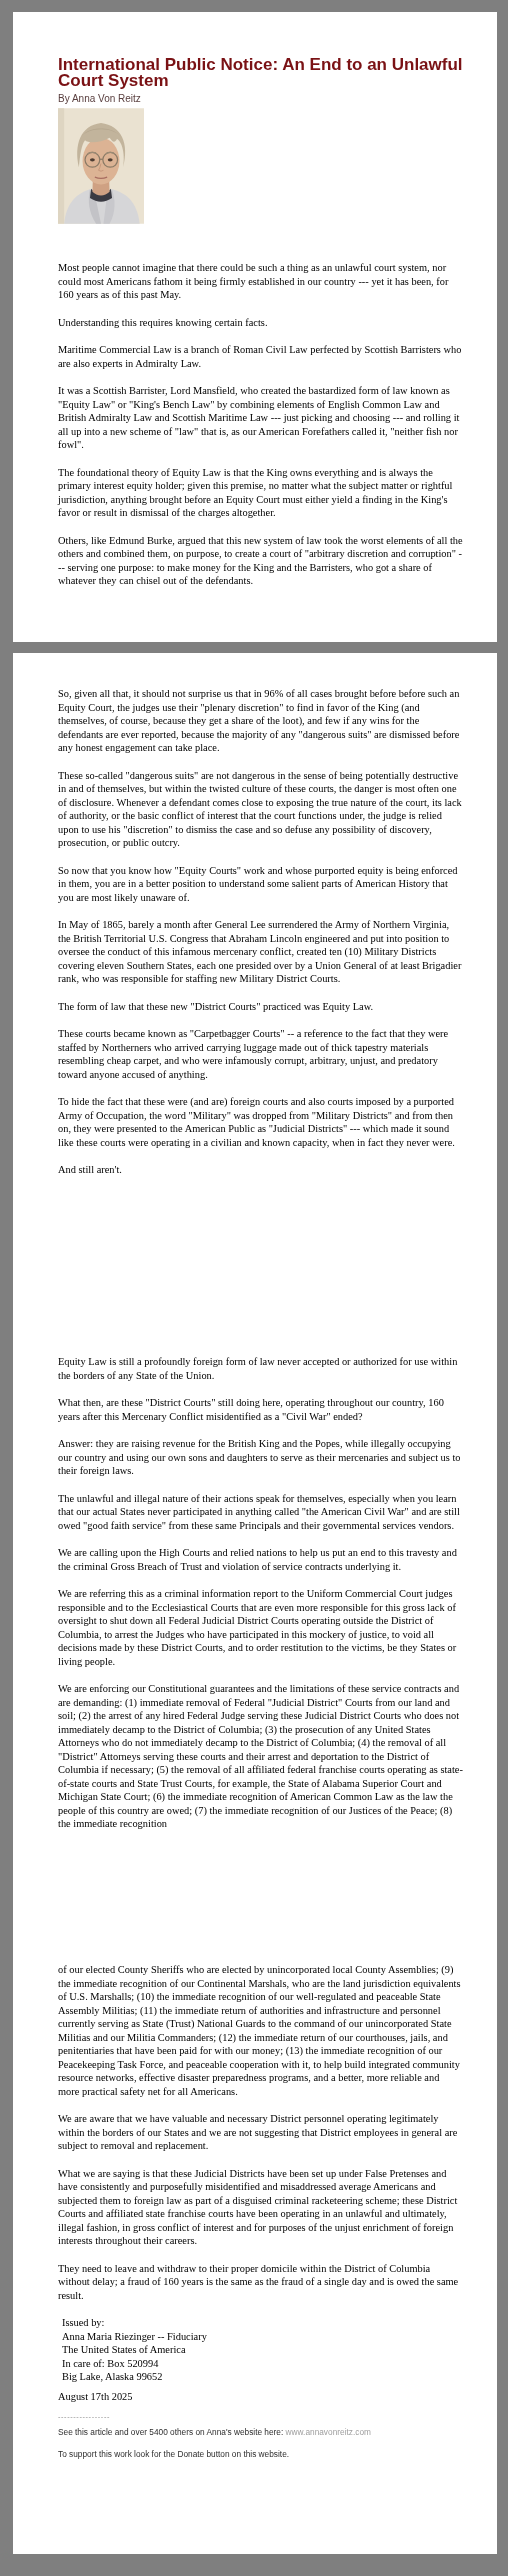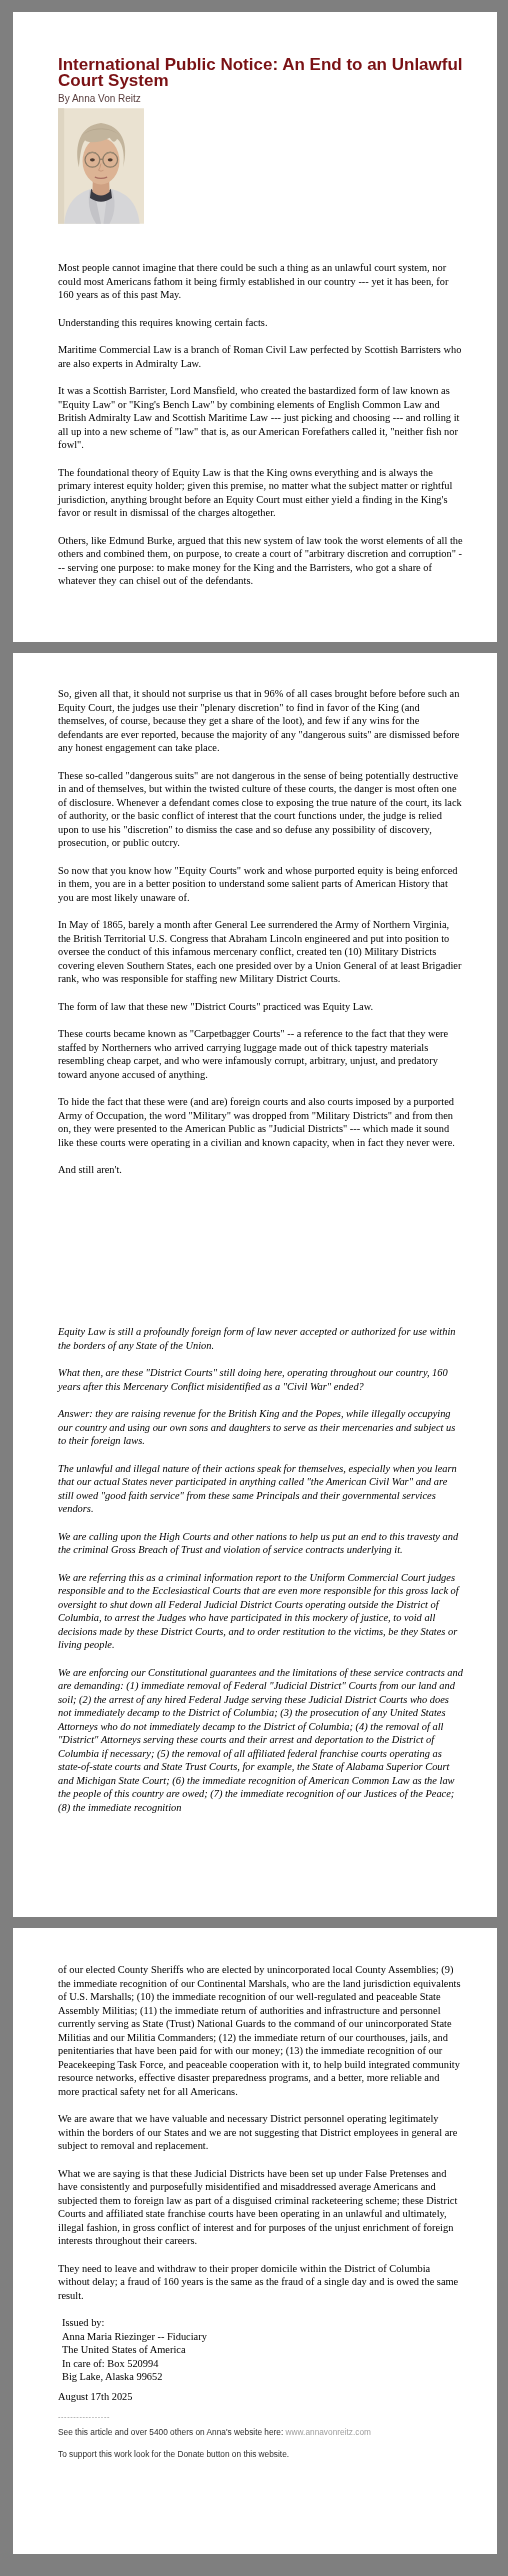--- a/index.html
+++ b/index.html
@@ -16,21 +16,21 @@
     position: absolute;
     left: 13px;
     width: 484px;
     background: #ffffff;
     overflow: hidden;
     padding-left: 45px;
     padding-right: 34px;
   }
   #page-1 { top: 11.7px;   height: 630px; padding-top: 45px; }
   #page-2 { top: 653px; height: 710px; padding-top: 34px; }
-  #page-3 { top: 1290px; height: 627px; padding-top: 35px; font-style: italic; }
+  #page-3 { top: 1320px; height: 627px; padding-top: 35px; }
   #page-4 { top: 1928px; height: 626px; padding-top: 35px; }
 
   .article-title {
     font-family: "Liberation Sans", "DejaVu Sans", sans-serif;
     font-weight: bold;
     font-size: 17px;
     line-height: 16.6px;
     color: #7a1215;
   }
   .byline {
@@ -140,21 +140,21 @@
     <p class="body-para">These courts became known as "Carpetbagger Courts" -- a reference to the fact that they were staffed by Northerners who arrived carrying luggage made out of thick tapestry materials resembling cheap carpet, and who were infamously corrupt, arbitrary, unjust, and predatory toward anyone accused of anything.</p>
     <p class="body-para">To hide the fact that these were (and are) foreign courts and also courts imposed by a purported Army of Occupation, the word "Military" was dropped from "Military Districts" and from then on, they were presented to the American Public as "Judicial Districts" --- which made it sound like these courts were operating in a civilian and known capacity, when in fact they never were.</p>
     <p class="body-para">And still aren't.</p>
   </div>
 
   <div class="page" id="page-3">
     <p class="body-para">Equity Law is still a profoundly foreign form of law never accepted or authorized for use within the borders of any State of the Union.</p>
     <p class="body-para">What then, are these "District Courts" still doing here, operating throughout our country, 160 years after this Mercenary Conflict misidentified as a "Civil War" ended?</p>
     <p class="body-para">Answer: they are raising revenue for the British King and the Popes, while illegally occupying our country and using our own sons and daughters to serve as their mercenaries and subject us to their foreign laws.</p>
     <p class="body-para">The unlawful and illegal nature of their actions speak for themselves, especially when you learn that our actual States never participated in anything called "the American Civil War" and are still owed "good faith service" from these same Principals and their governmental services vendors.</p>
-    <p class="body-para">We are calling upon the High Courts and other nations to help us put an end to this travesty and the criminal Gross Breach of Trust and violation of service contracts underlying it.</p>
+    <p class="body-para">We are calling upon the High Courts and relied nations to help us put an end to this travesty and the criminal Gross Breach of Trust and violation of service contracts underlying it.</p>
     <p class="body-para">We are referring this as a criminal information report to the Uniform Commercial Court judges responsible and to the Ecclesiastical Courts that are even more responsible for this gross lack of oversight to shut down all Federal Judicial District Courts operating outside the District of Columbia, to arrest the Judges who have participated in this mockery of justice, to void all decisions made by these District Courts, and to order restitution to the victims, be they States or living people.</p>
     <p class="body-para">We are enforcing our Constitutional guarantees and the limitations of these service contracts and are demanding:  (1) immediate removal of Federal "Judicial District" Courts from our land and soil; (2) the arrest of any hired Federal Judge serving these Judicial District Courts who does not immediately decamp to the District of Columbia; (3) the prosecution of any United States Attorneys who do not immediately decamp to the District of Columbia; (4) the removal of all "District" Attorneys serving these courts and their arrest and deportation to the District of Columbia if necessary; (5) the removal of all affiliated federal franchise courts operating as state-of-state courts and State Trust Courts, for example, the State of Alabama Superior Court and Michigan State Court; (6) the immediate recognition of American Common Law as the law the people of this country are owed; (7) the immediate recognition of our Justices of the Peace; (8) the immediate recognition</p>
   </div>
 
   <div class="page" id="page-4">
     <p class="body-para">of our elected County Sheriffs who are elected by unincorporated local County Assemblies; (9) the immediate recognition of our Continental Marshals, who are the land jurisdiction equivalents of U.S. Marshalls; (10) the immediate recognition of our well-regulated and peaceable State Assembly Militias; (11) the immediate return of authorities and infrastructure and personnel currently serving as State (Trust) National Guards to the command of our unincorporated State Militias and our Militia Commanders; (12) the immediate return of our courthouses, jails, and penitentiaries that have been paid for with our money; (13) the immediate recognition of our Peacekeeping Task Force, and peaceable cooperation with it, to help build integrated community resource networks, effective disaster preparedness programs, and a better, more reliable and more practical safety net for all Americans.</p>
     <p class="body-para">We are aware that we have valuable and necessary District personnel operating legitimately within the borders of our States and we are not suggesting that District employees in general are subject to removal and replacement.</p>
     <p class="body-para">What we are saying is that these Judicial Districts have been set up under False Pretenses and have consistently and purposefully misidentified and misaddressed average Americans and subjected them to foreign law as part of a disguised criminal racketeering scheme; these District Courts and affiliated state franchise courts have been operating in an unlawful and ultimately, illegal fashion, in gross conflict of interest and for purposes of the unjust enrichment of foreign interests throughout their careers.</p>
     <p class="body-para">They need to leave and withdraw to their proper domicile within the District of Columbia without delay; a fraud of 160 years is the same as the fraud of a single day and is owed the same result.</p>
 

